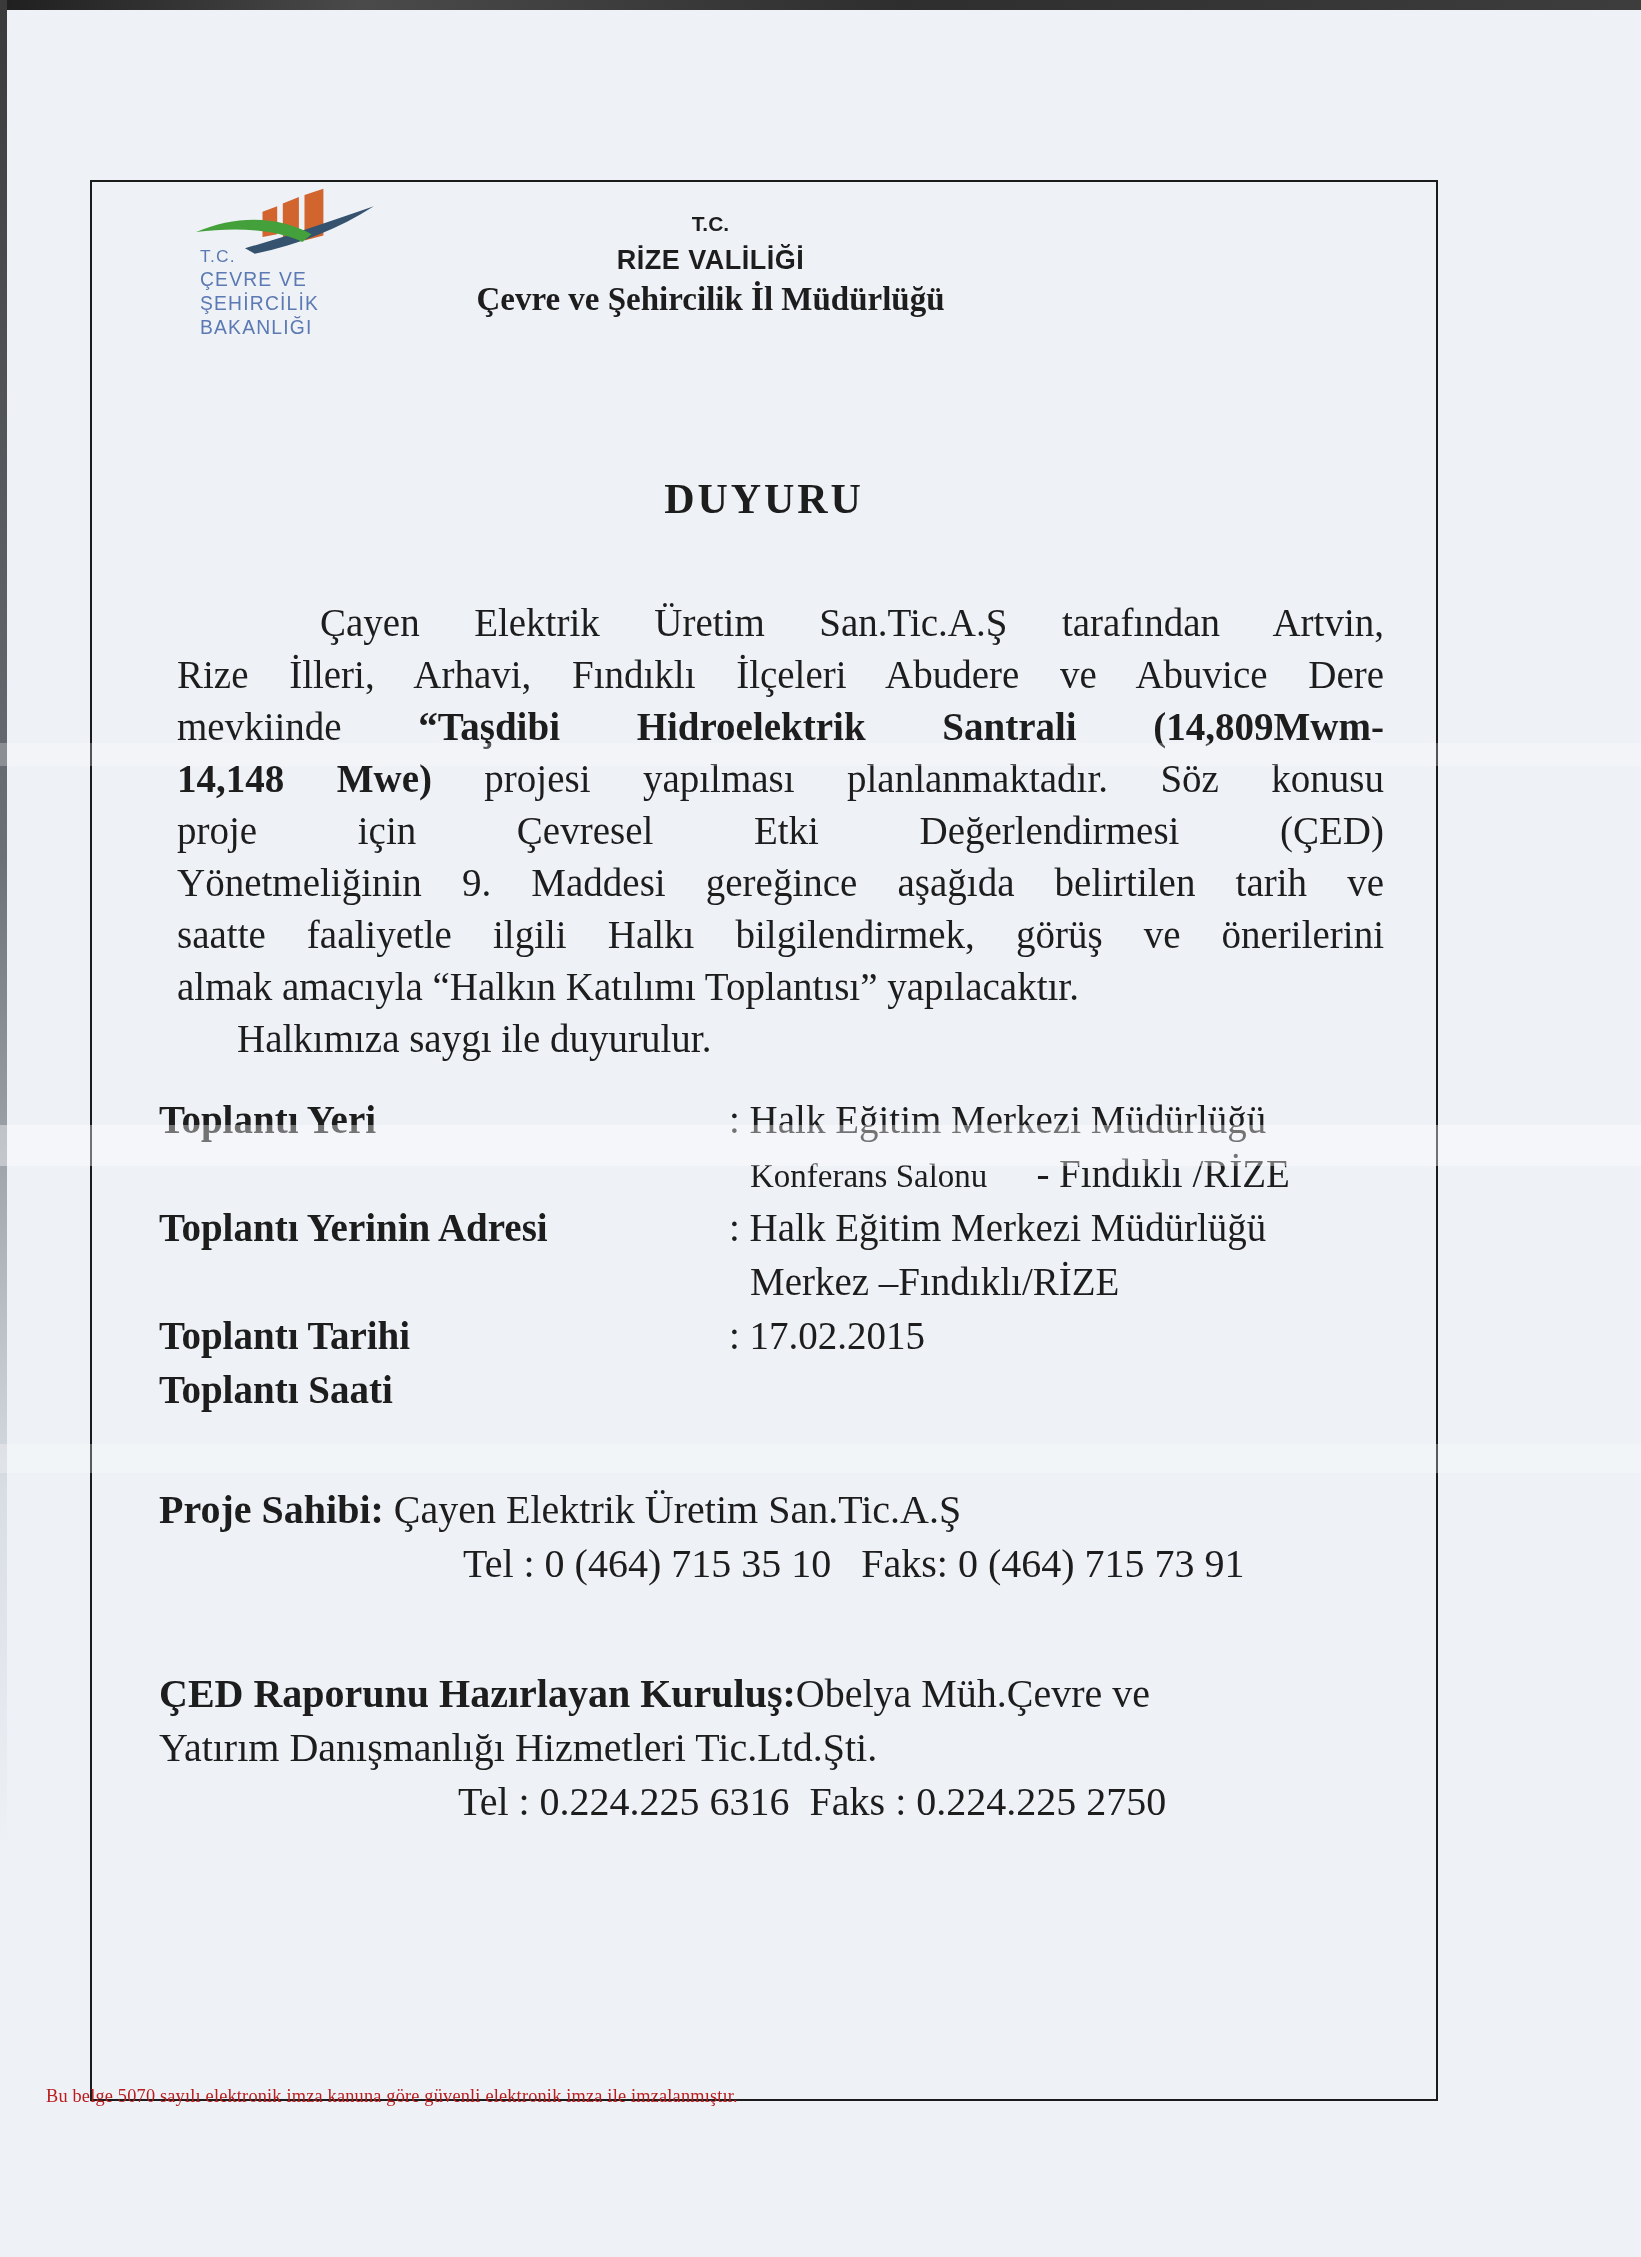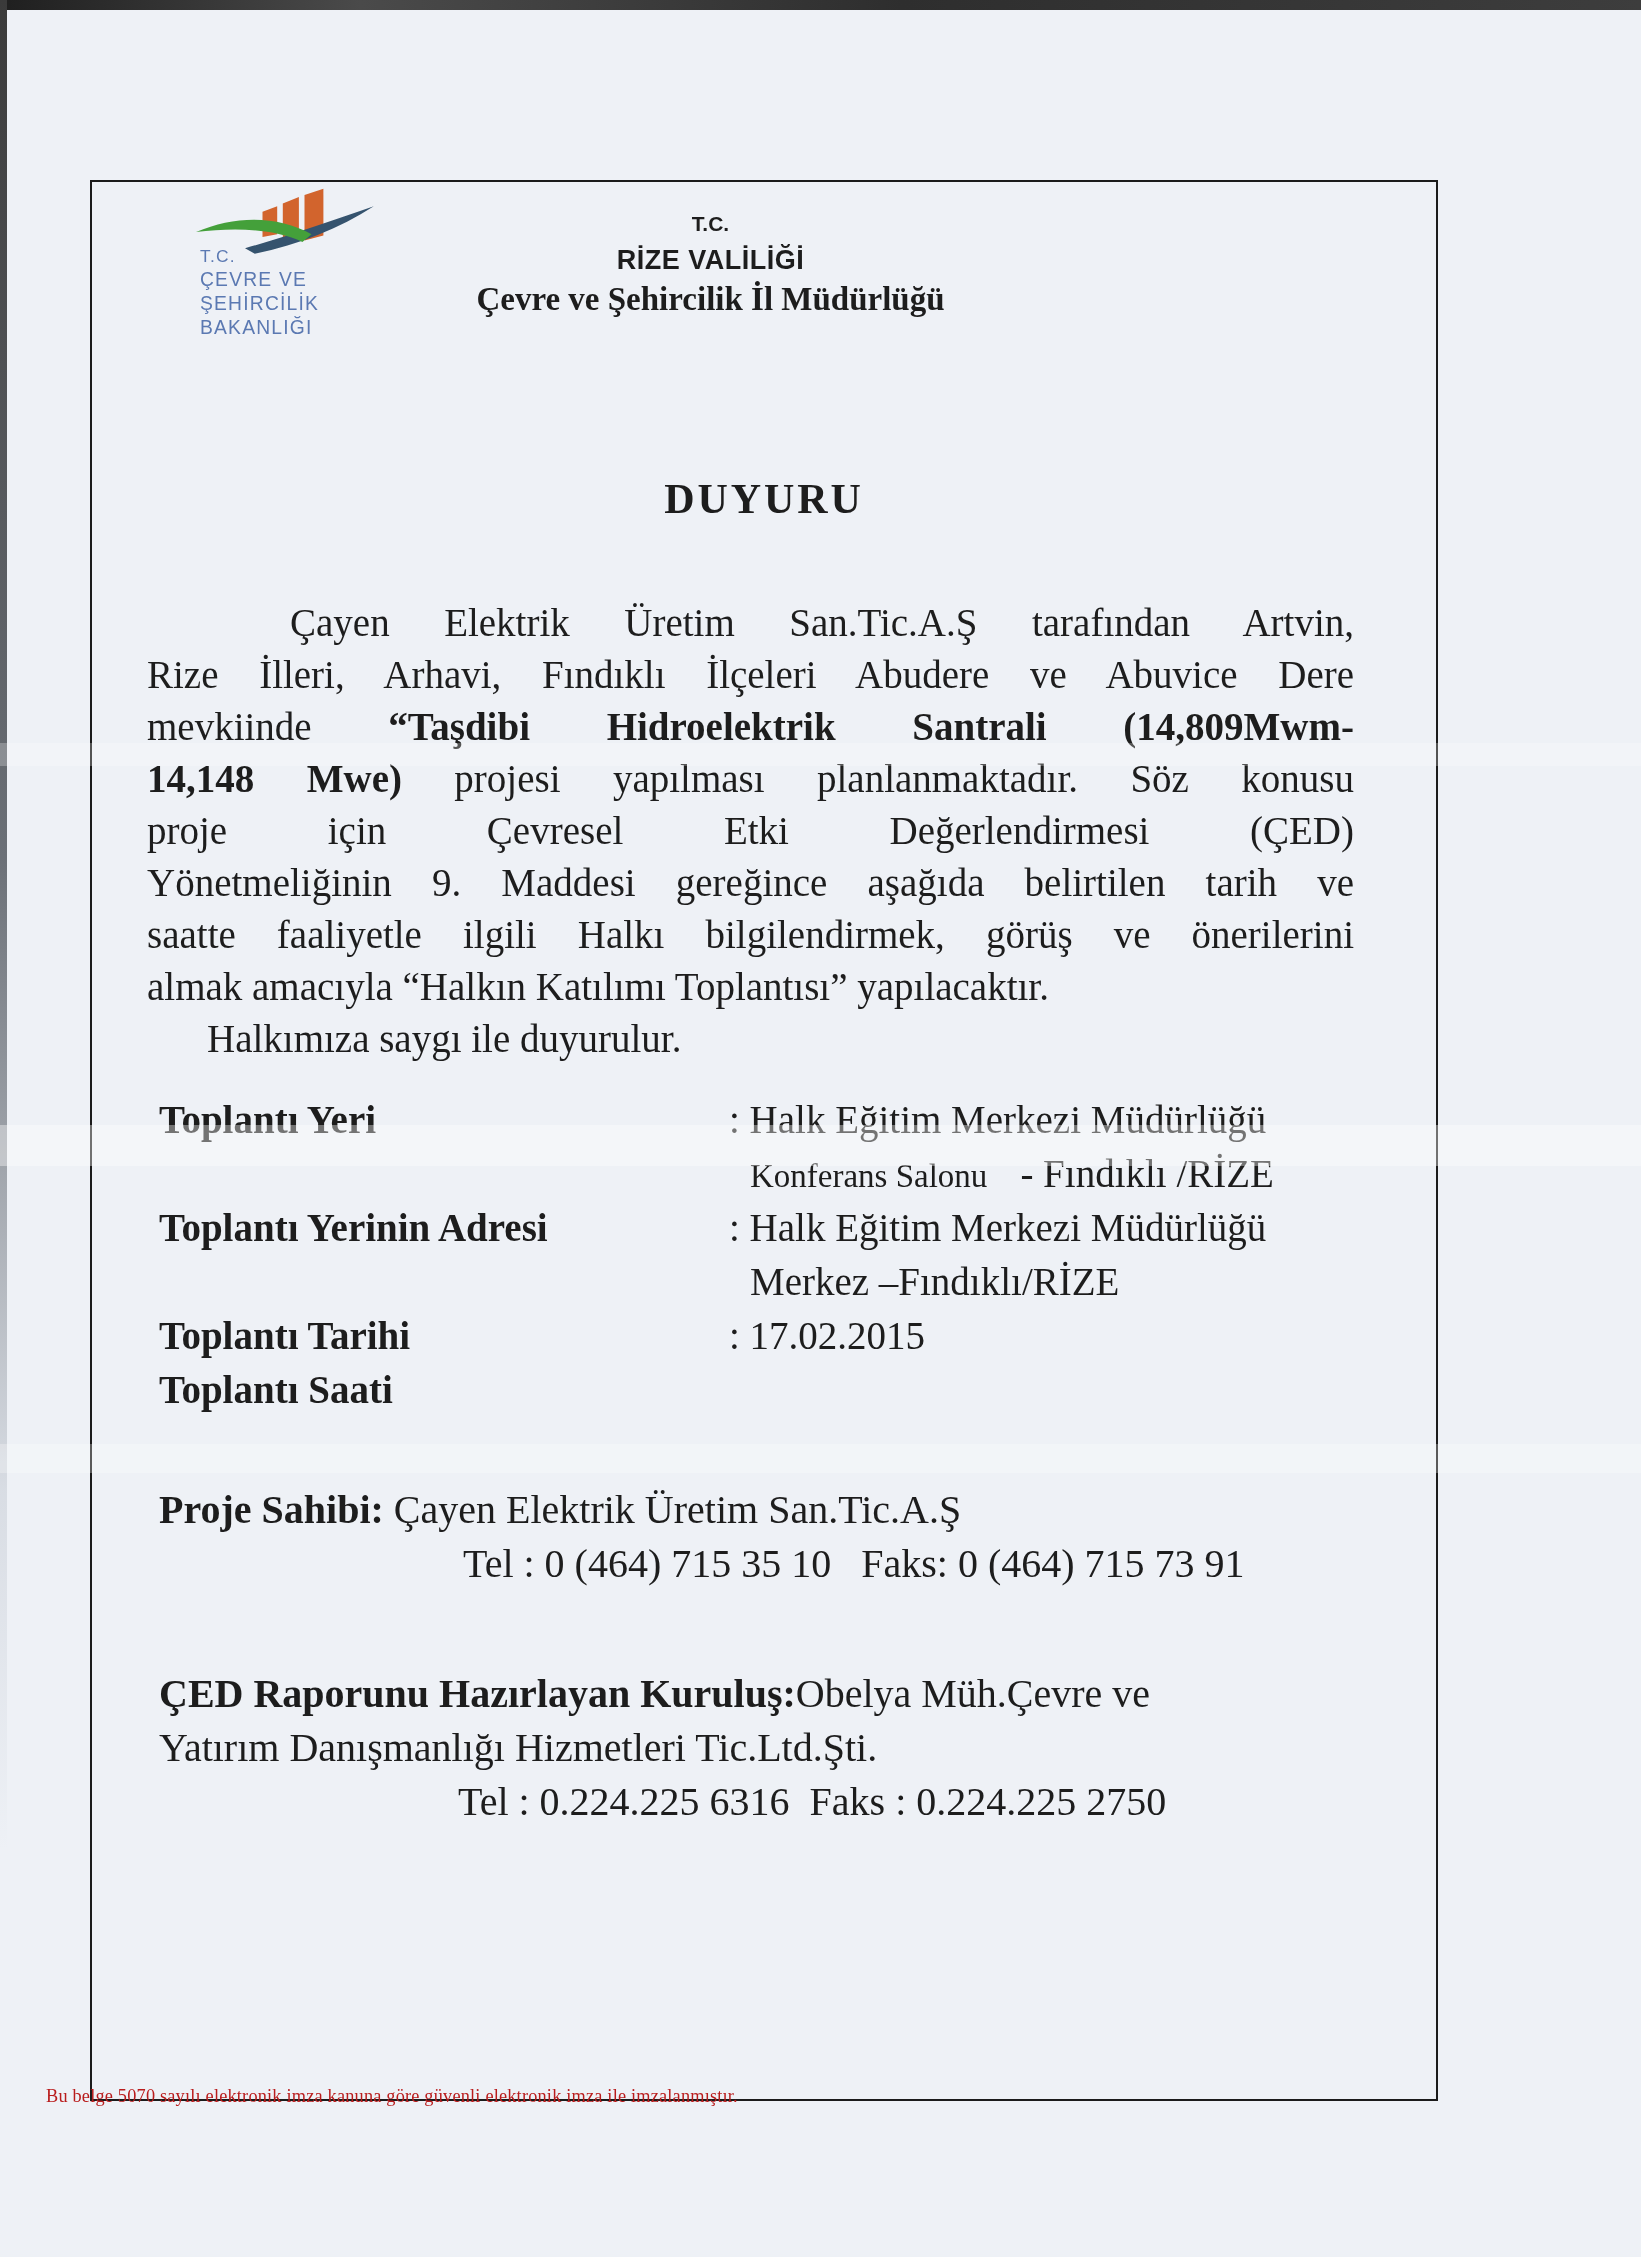--- a/index.html
+++ b/index.html
@@ -37,36 +37,36 @@
   
   .letterhead{position:absolute;left:348px;top:29px;width:541px;text-align:center;}
   .lh1{font-family:"Liberation Sans","DejaVu Sans",sans-serif;font-weight:bold;font-size:21px;line-height:25px;}
   .lh2{font-family:"Liberation Sans","DejaVu Sans",sans-serif;font-weight:bold;font-size:27px;line-height:33px;margin-top:8px;letter-spacing:0.5px;}
   .lh3{font-weight:bold;font-size:33px;margin-top:3.9px;}
 
   .doc-title{position:absolute;left:0;top:253px;width:100%;text-align:center;
     font-weight:bold;font-size:42px;letter-spacing:2.9px;margin-top:40px;}
 
   
-  .bodytext{position:absolute;left:55px;top:415px;width:1207px;font-size:39px;}
+  .bodytext{position:absolute;left:85px;top:415px;width:1207px;font-size:39px;}
   .jline{height:52px;line-height:52px;overflow:hidden;text-align:justify;}
   .jline::after{content:"";display:inline-block;width:100%;height:0;}
   .jline.last{text-align:left;}
   .jline.last::after{content:none;}
   .jline.first{text-indent:143px;}
   .closing{height:52px;line-height:52px;text-indent:60px;}
 
   
   .details{position:absolute;left:67px;top:911px;width:1207px;font-size:39px;}
   .drow{display:grid;grid-template-columns:570px 1fr;height:54px;line-height:54px;}
   .dlabel{font-weight:bold;}
   .dvalue{}
   .dv-indent{padding-left:21px;}
   .dv-small{font-size:33px;}
-  .dv-rest{margin-left:33px;}
+  .dv-rest{margin-left:49px;}
 
   
   .owner{position:absolute;left:67px;top:1301px;width:1207px;font-size:40px;line-height:54px;}
   .ced{position:absolute;left:67px;top:1485px;width:1217px;font-size:40px;line-height:54px;}
   .blabel{font-weight:bold;}
   .contact{white-space:pre-wrap;}
   .owner .contact{padding-left:304px;}
   .ced .contact{padding-left:299px;}
 
   

